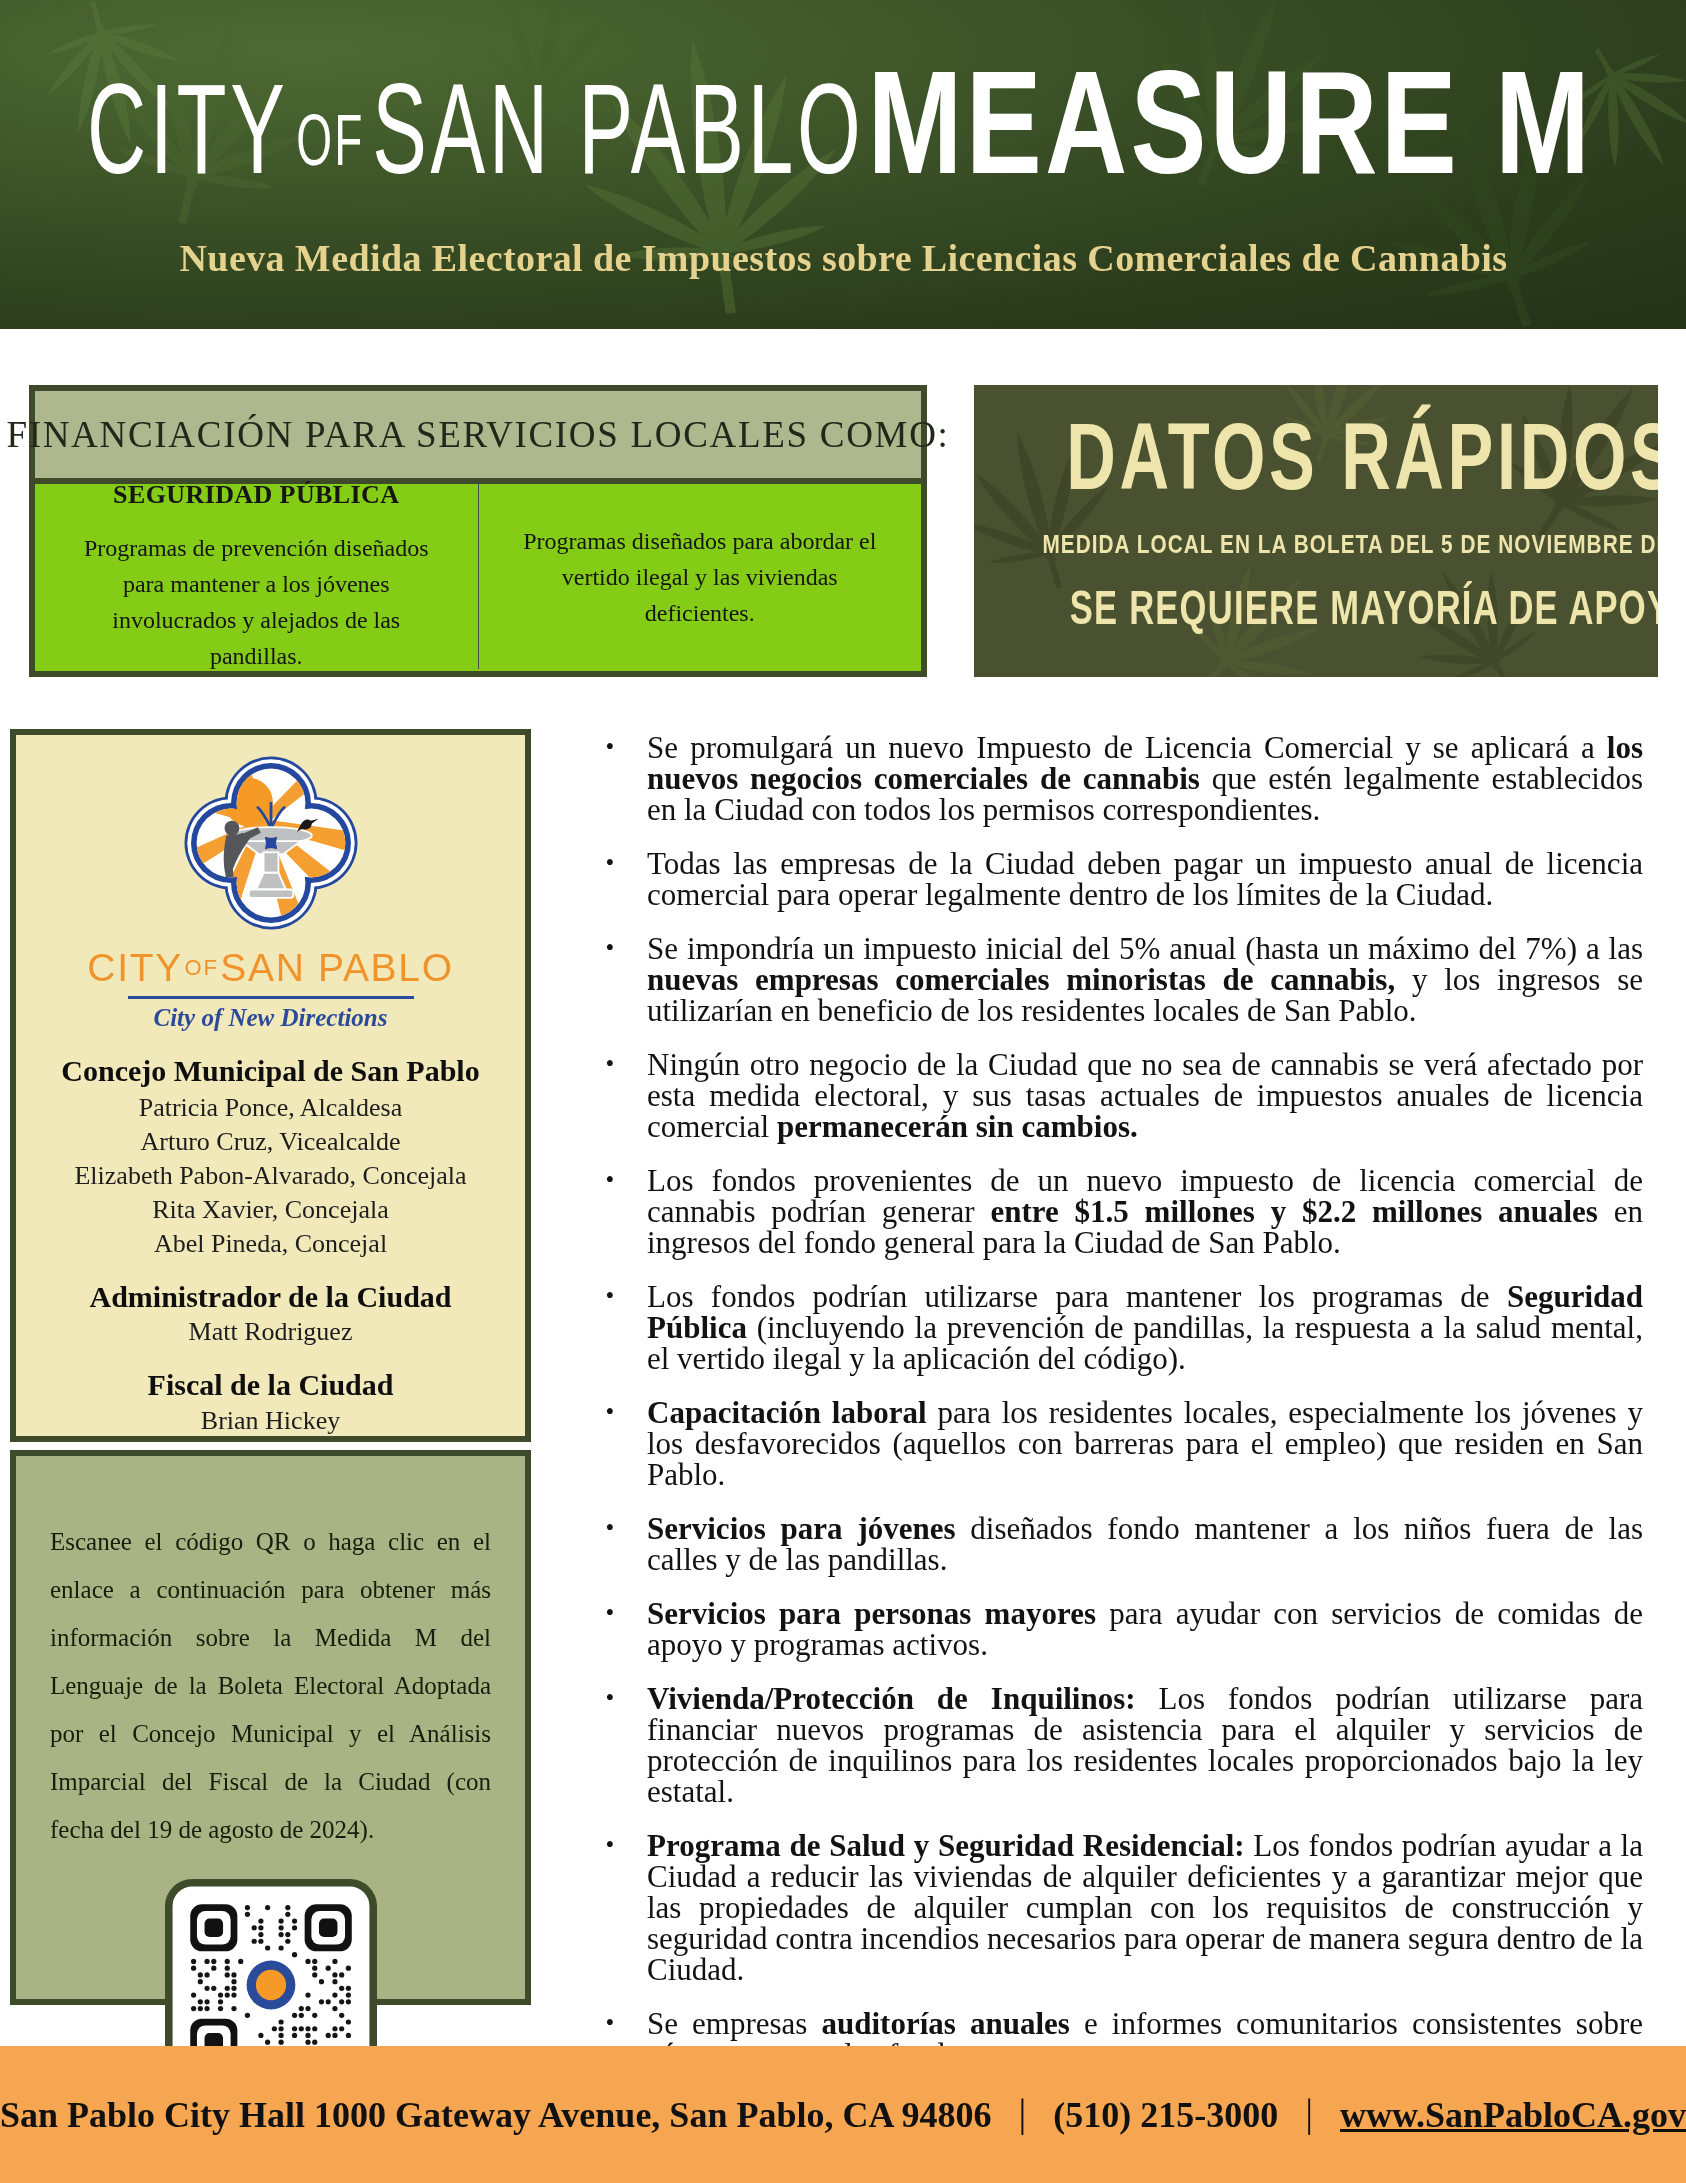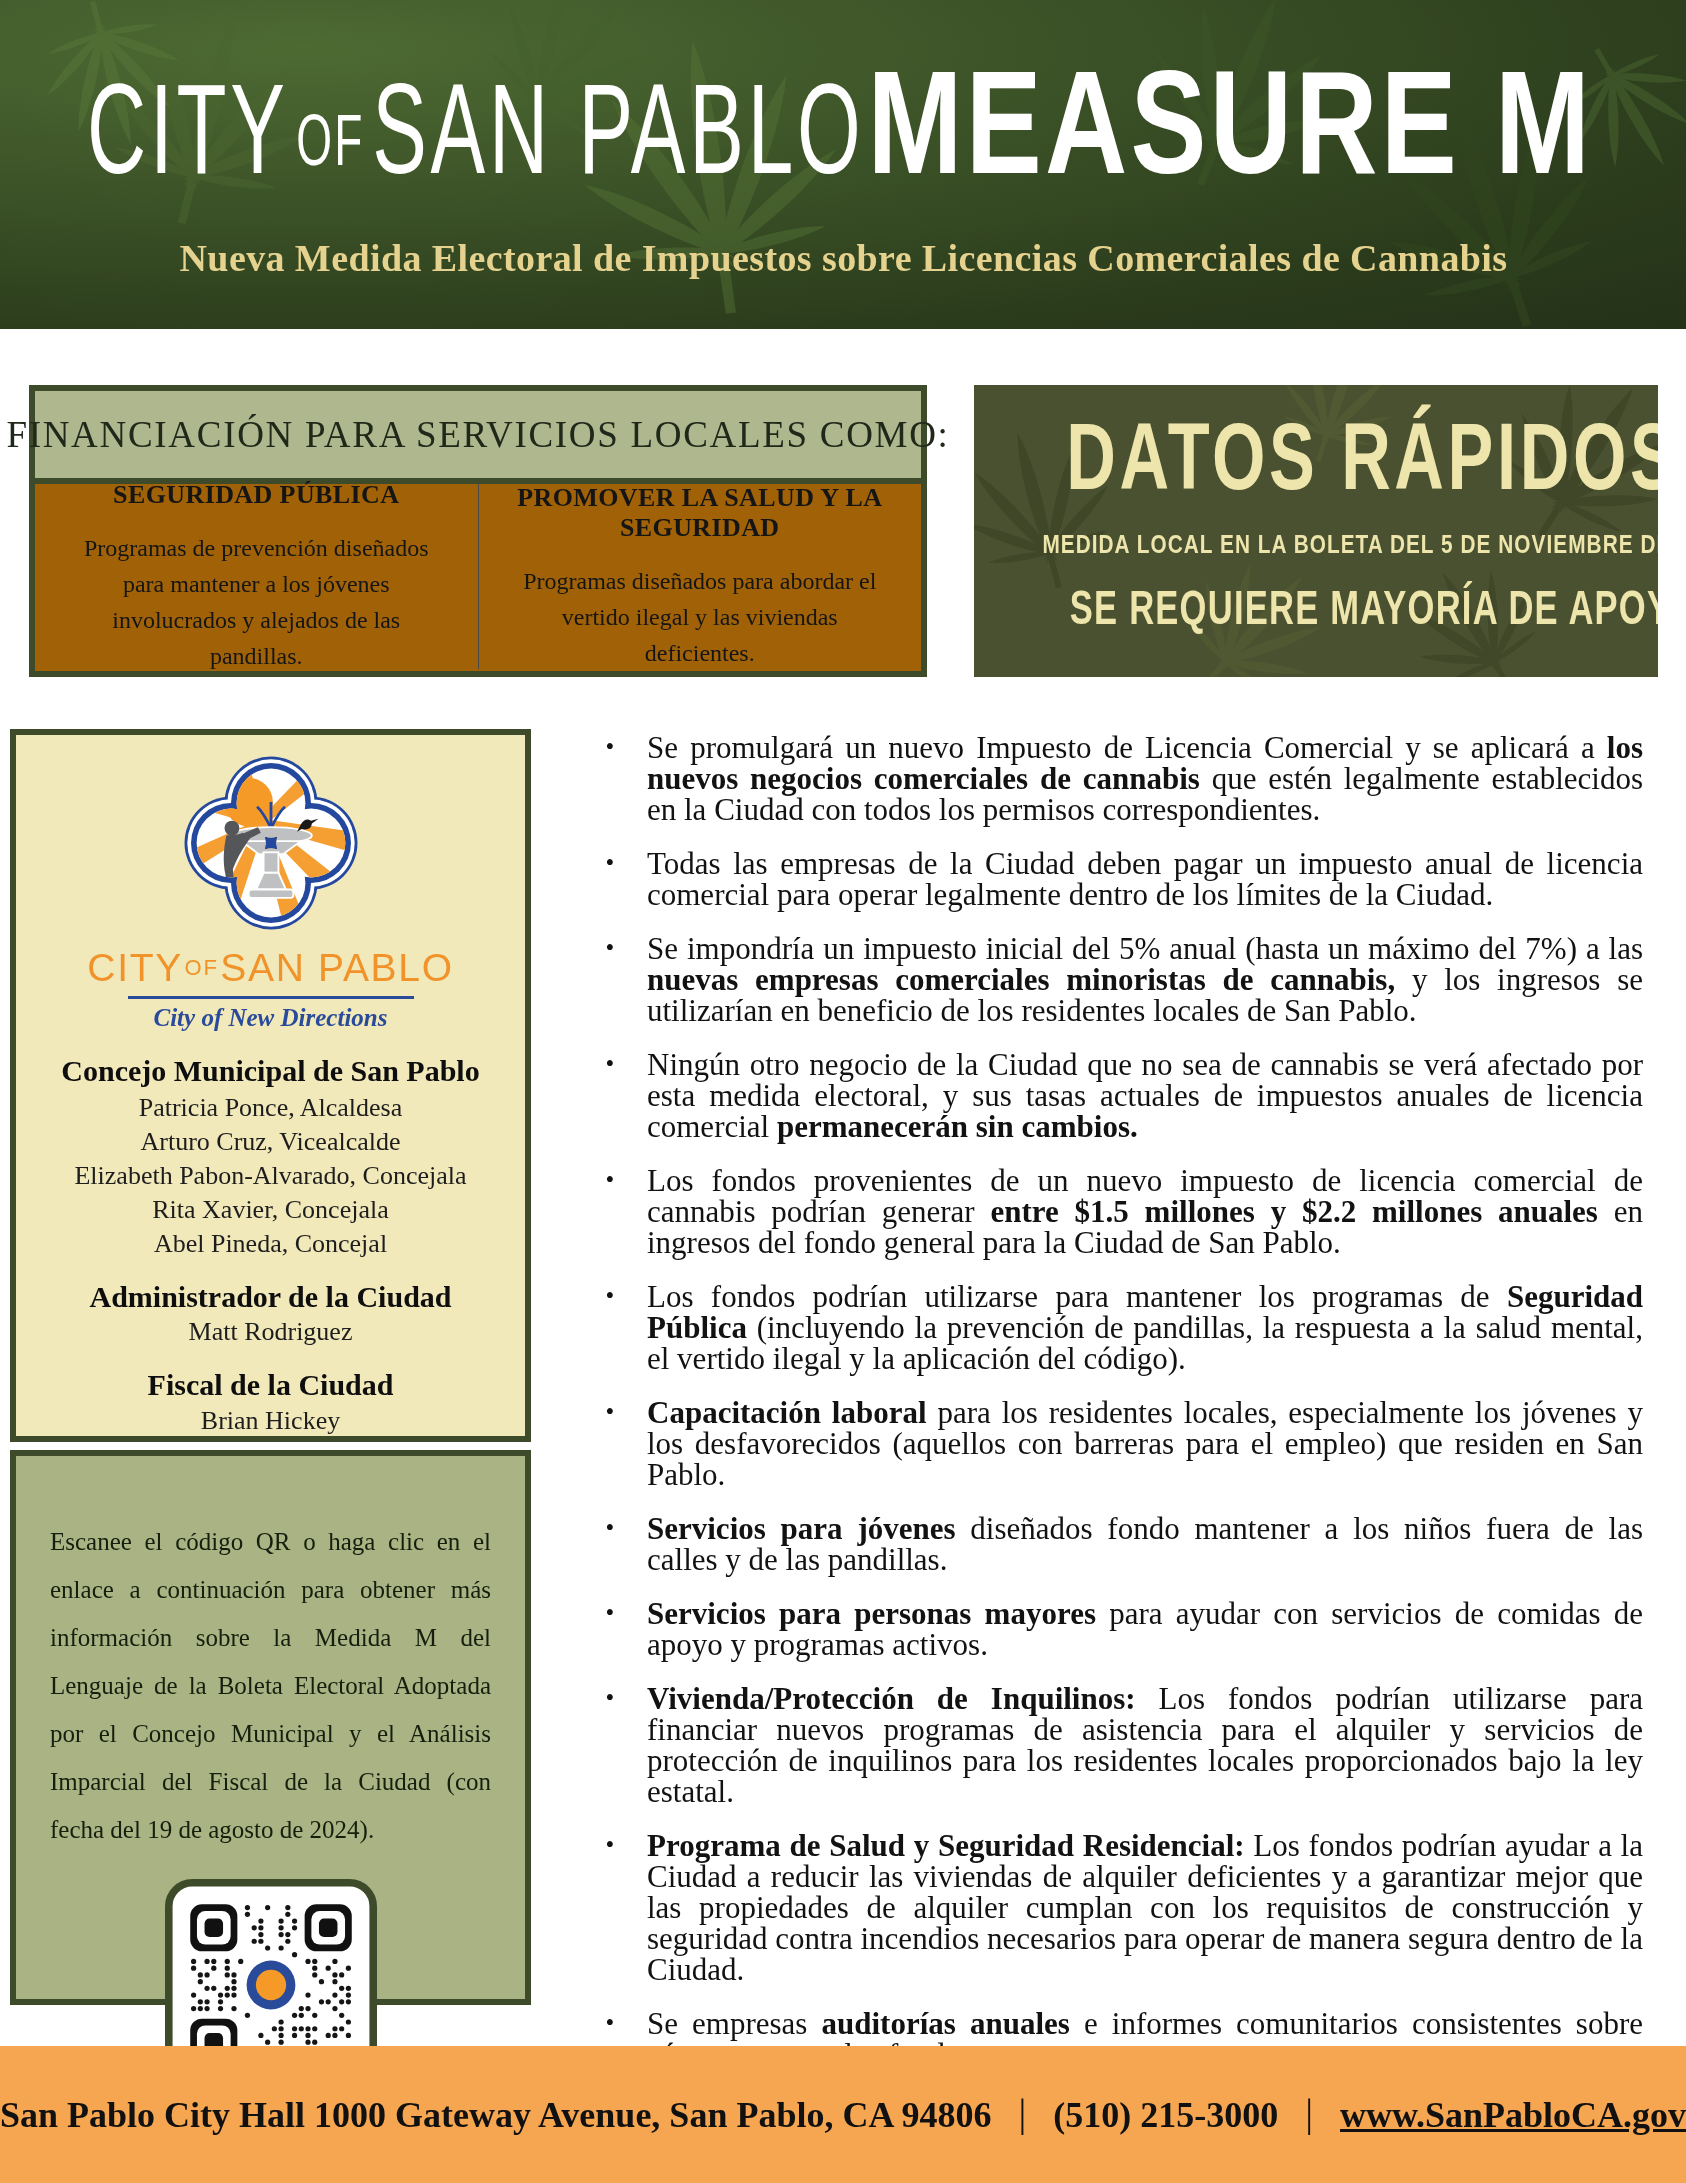--- a/index.html
+++ b/index.html
@@ -16,21 +16,21 @@
         transform:scaleX(.64);transform-origin:left bottom;}
   .city-title .of-small{font-size:72px;letter-spacing:3.4px;position:relative;top:-7.6px;margin:0 11.8px;}
   .measure-title{position:absolute;right:94px;bottom:-3.4px;color:#ffffff;line-height:1;white-space:nowrap;
         font-family:"Liberation Sans","DejaVu Sans",sans-serif;font-weight:700;font-size:146px;letter-spacing:4.2px;
         transform:scaleX(.78);transform-origin:right bottom;}
   .hero-subtitle{position:absolute;left:0;right:0;top:236px;text-align:center;
         font-weight:700;font-size:38px;color:#e6d28f;letter-spacing:0.4px;}
 
   
   .funding-box{position:absolute;left:29px;top:385px;width:898px;height:292px;box-sizing:border-box;
-        border:6.7px solid #3e4b2a;background:#a16207;}
+        border:6.7px solid #3e4b2a;background:#84cc16;}
   .funding-header{height:87px;background:#aeb78e;border-bottom:6.7px solid #3e4b2a;
         display:flex;align-items:center;justify-content:center;}
   .funding-title{font-size:37px;color:#20281a;letter-spacing:1.7px;white-space:nowrap;}
   .funding-cols{display:flex;height:185px;}
   .funding-col{flex:1;box-sizing:border-box;display:flex;flex-direction:column;justify-content:center;
         text-align:center;padding:6.7px 37px;}
   .funding-col.first{border-right:1.7px solid #4a4a4a;}
   .col-heading{font-weight:700;font-size:26px;letter-spacing:0.4px;margin-bottom:20px;color:#151515;}
   .col-body{font-size:24px;line-height:1.5;color:#151515;}
 
@@ -123,21 +123,20 @@
   <section class="funding-box">
     <div class="funding-header">
       <div class="funding-title">FINANCIACIÓN PARA SERVICIOS LOCALES COMO:</div>
     </div>
     <div class="funding-cols">
       <div class="funding-col first">
         <div class="col-heading">SEGURIDAD PÚBLICA</div>
         <div class="col-body">Programas de prevención diseñados para mantener a los jóvenes involucrados y alejados de las pandillas.</div>
       </div>
       <div class="funding-col">
-        <div class="col-heading">PROMOVER LA SALUD Y LA SEGURIDAD</div>
         <div class="col-body">Programas diseñados para abordar el vertido ilegal y las viviendas deficientes.</div>
       </div>
     </div>
   </section>
 
   <section class="facts-box">
     <svg class="facts-leaves" width="684" height="292" aria-hidden="true" viewBox="0 0 815 348">
       <use href="#cleaf" transform="translate(90,200) rotate(-15) scale(2.4)" fill="#3f4628" opacity=".9"></use>
       <use href="#cleaf" transform="translate(420,60) rotate(18) scale(1.8)" fill="#575f35" opacity=".6"></use>
       <use href="#cleaf" transform="translate(700,140) rotate(32) scale(2.6)" fill="#3f4628" opacity=".9"></use>

